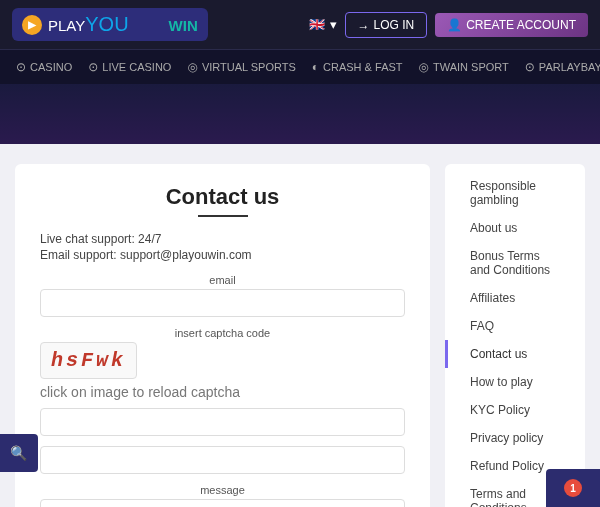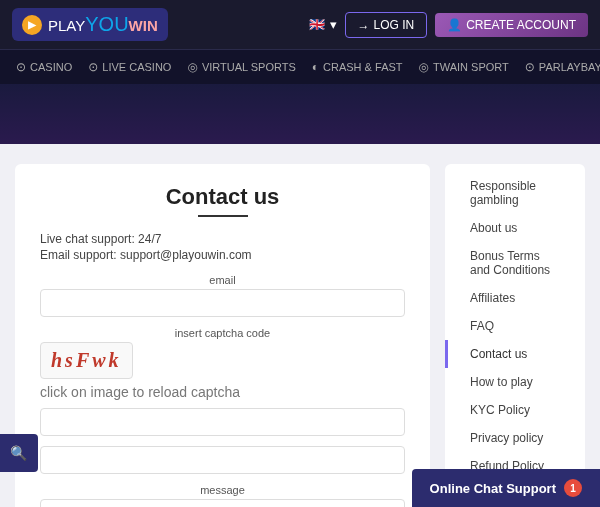--- a/index.html
+++ b/index.html
@@ -17,21 +17,21 @@
     .logo {
       background: #2d2d7a;
       border-radius: 6px;
       padding: 5px 10px;
       display: flex;
       align-items: center;
       gap: 6px;
     }
     .logo-play { color: white; font-weight: normal; font-size: 15px; }
     .logo-you { color: #0ea5e9; font-weight: normal; font-size: 20px; }
-    .logo-win { color: #fca5a5; font-weight: bold; font-size: 15px; }
+    .logo-win { color: #14b8a6; font-weight: bold; font-size: 15px; margin-left: 40px; }
     .logo-icon {
       width: 20px; height: 20px;
       background: #f5a623;
       border-radius: 50%;
       display: flex; align-items: center; justify-content: center;
       color: white; font-size: 10px; font-weight: bold;
     }
     .header-right {
       display: flex;
       align-items: center;
@@ -133,21 +133,21 @@
       border: 1px solid #ddd;
       border-radius: 4px;
       padding: 6px 10px;
       font-size: 20px;
       font-style: italic;
       color: #c0392b;
       margin-bottom: 5px;
       display: inline-block;
       letter-spacing: 3px;
       font-weight: bold;
-      font-family: Liberation Serif, serif;
+      font-family: Liberation Mono, monospace;
     }
     .captcha-reload { font-size: 14px; color: #777; margin-bottom: 8px; }
     .textarea-field {
       width: 100%;
       border: 1px solid #ddd;
       border-radius: 4px;
       padding: 6px 8px;
       font-size: 12px;
       height: 50px;
       resize: vertical;
@@ -331,15 +331,14 @@
     </div>
   </div>
 
 </div>
 
 <div class="search-btn">
   <span>🔍</span>
 </div>
 
 <div class="chat-support">
-  <span>Online Chat Support</span>
   <div class="chat-badge">1</div>
 </div>
 
 </body></html>

